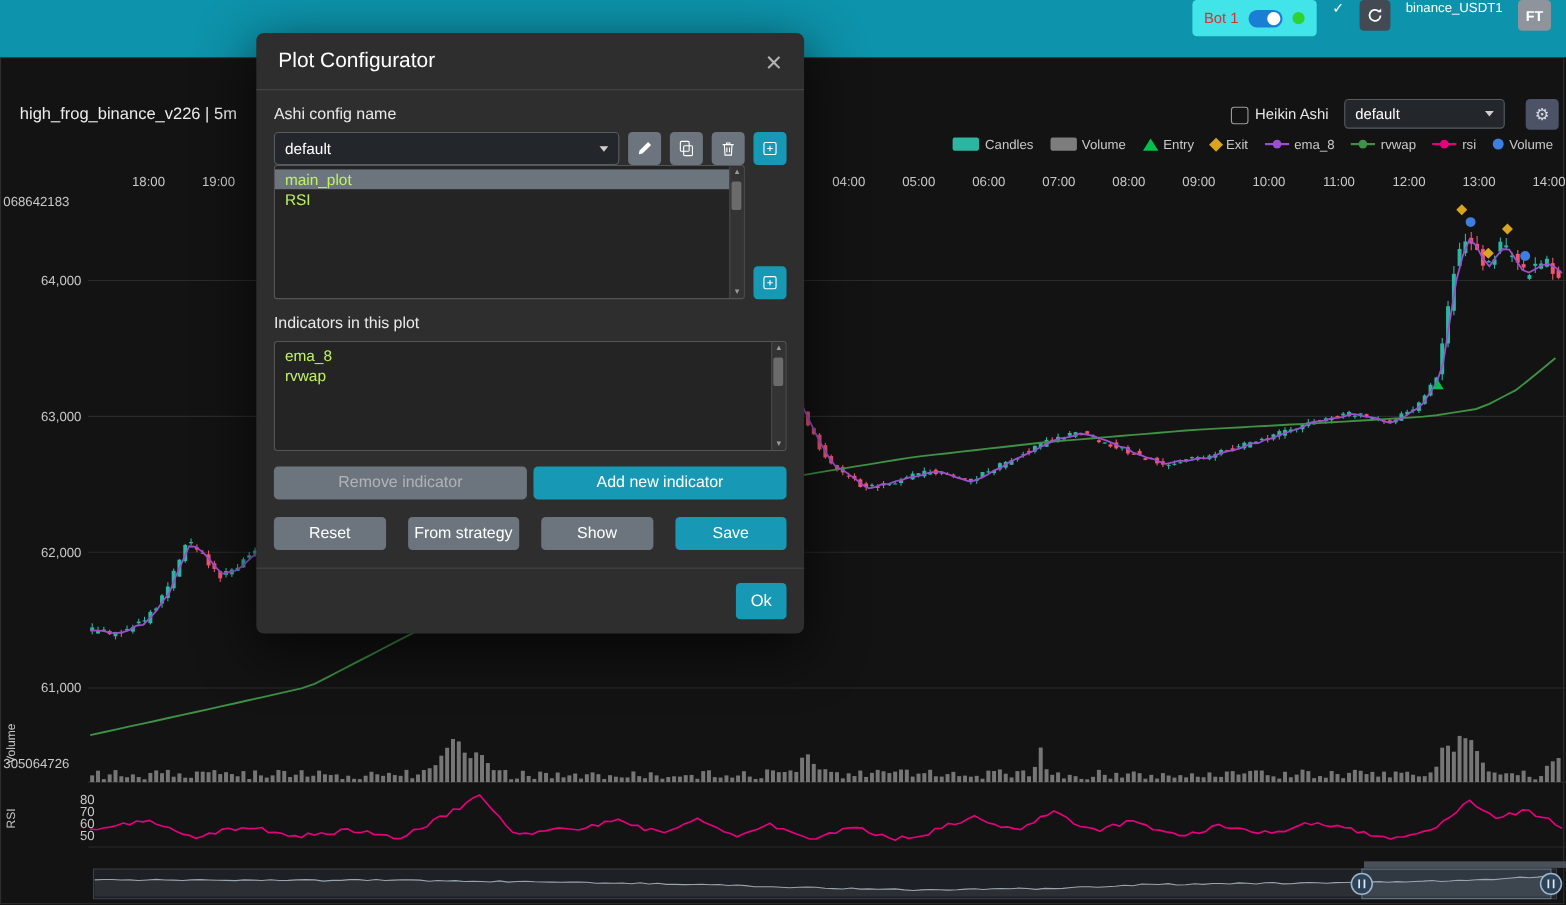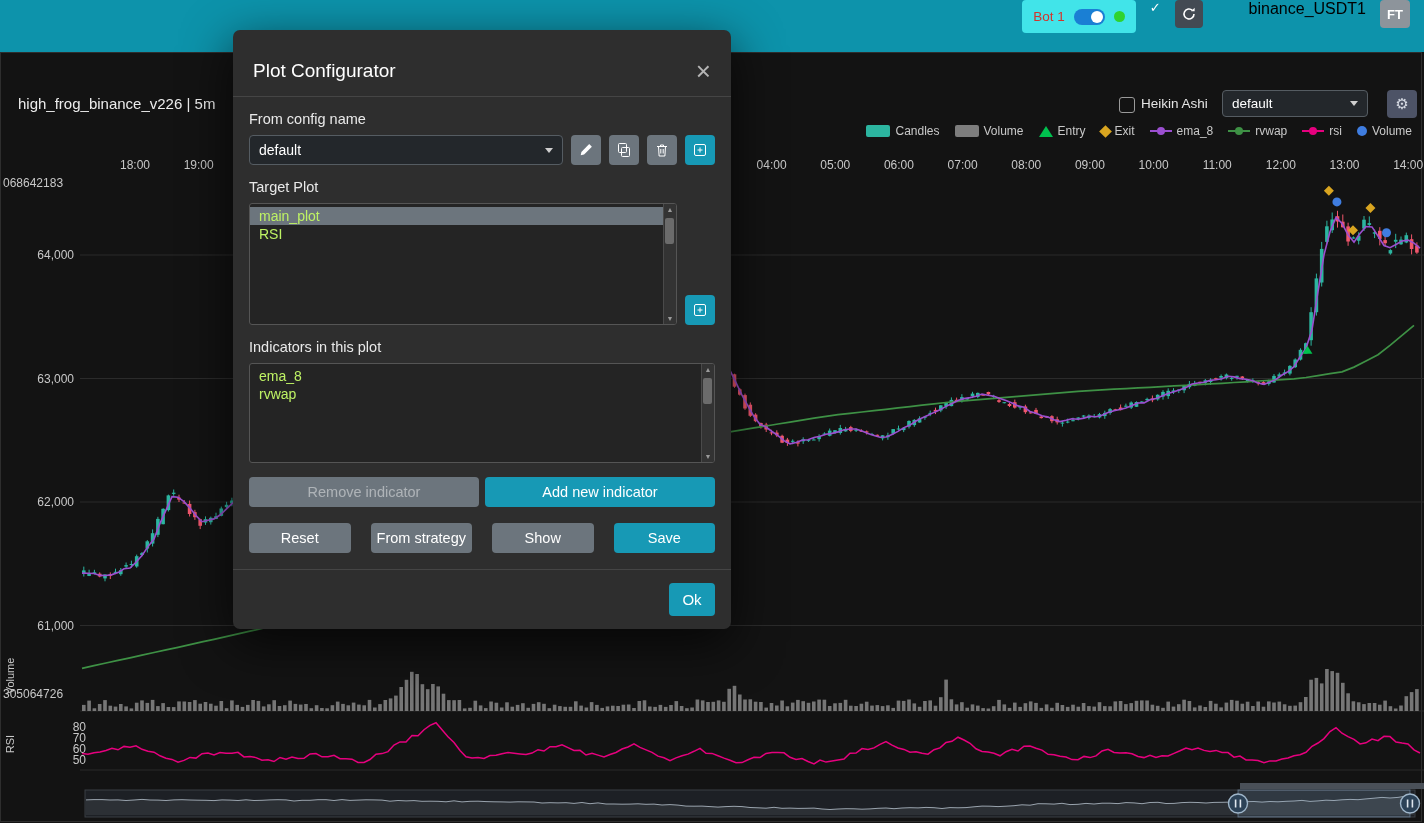--- a/index.html
+++ b/index.html
@@ -6,21 +6,21 @@
   body{width:1424px;height:823px;background:#131313;font-family:"Liberation Sans",sans-serif;overflow:hidden;position:relative;color:#fff;}
   
   .navbar{position:absolute;top:0;left:0;width:1424px;height:52px;background:#0d93ab;z-index:10;display:flex;align-items:flex-start;justify-content:flex-end;padding-right:14px;gap:14px;box-sizing:border-box;}
   .bot-box{display:flex;align-items:center;gap:9px;background:#41e4e9;border-radius:4px;height:33px;padding:0 11px;}
   .bot-name{color:#d3342c;font-size:13.5px;}
   .toggle{width:31px;height:16px;border-radius:8px;background:#1a7fd4;position:relative;}
   .toggle-knob{position:absolute;right:2px;top:2px;width:12px;height:12px;border-radius:50%;background:#fff;}
   .status-dot{width:11px;height:11px;border-radius:50%;background:#2fd32f;}
   .nav-check{color:#fff;font-size:13px;}
   .icon-btn-dark{width:28px;height:28px;background:#434a53;border:none;border-radius:4px;display:flex;align-items:center;justify-content:center;cursor:pointer;}
-  .pair-text{font-size:16px;color:#000000;margin-left:32px;}
+  .pair-text{font-size:12px;color:#ffffff;}
   .ft-btn{width:30px;height:28px;background:#8d949b;border:none;border-radius:4px;color:#fff;font-weight:bold;font-size:13px;cursor:pointer;}
   
   .chart-region{position:absolute;top:52px;left:0;width:1422px;height:770px;background:#131313;border:1px solid #2e2e2e;box-sizing:border-box;z-index:0;}
   #chart-svg{position:absolute;top:0;left:0;z-index:1;}
   .chart-title{position:absolute;left:18px;top:95px;font-size:15px;color:#ececec;z-index:2;}
   .heikin-check{position:absolute;left:1119px;top:97px;width:14px;height:14px;border:1px solid #9a9a9a;border-radius:3px;background:transparent;z-index:2;cursor:pointer;}
   .heikin-label{position:absolute;left:1141px;top:96px;font-size:13.5px;color:#e4e4e4;z-index:2;}
   .fselect{display:flex;align-items:center;justify-content:space-between;padding:0 9px;background:#23272b;border:1px solid #555c62;border-radius:4px;color:#fff;box-sizing:border-box;cursor:pointer;}
   .plot-select{position:absolute;left:1222px;top:90px;width:146px;height:27px;font-size:13.5px;z-index:2;}
   .chev{width:0;height:0;border-left:4px solid transparent;border-right:4px solid transparent;border-top:5px solid #cfcfcf;}
@@ -29,21 +29,21 @@
   .legend-item{display:flex;align-items:center;gap:5px;font-size:12px;color:#c9c9c9;cursor:pointer;}
   .lm{display:inline-block;}
   .lm-rect{width:24px;height:12px;background:var(--c);border-radius:2px;}
   .lm-triangle{width:0;height:0;border-left:7px solid transparent;border-right:7px solid transparent;border-bottom:11px solid var(--c);}
   .lm-diamond{width:9px;height:9px;background:var(--c);transform:rotate(45deg);}
   .lm-line{width:22px;height:2px;background:var(--c);position:relative;}
   .lm-line::after{content:'';position:absolute;left:7px;top:-3px;width:8px;height:8px;border-radius:50%;background:inherit;}
   .lm-circle{width:10px;height:10px;border-radius:50%;background:var(--c);}
   
   .modal{position:absolute;left:233px;top:30px;width:498px;background:#2e2e2e;border-radius:7px;z-index:30;box-shadow:0 14px 50px rgba(0,0,0,.7);color:#fff;box-sizing:border-box;}
-  .modal-header{display:flex;justify-content:space-between;align-items:center;padding:15px 20px 14px;border-bottom:1px solid #454545;margin-top:15px;}
+  .modal-header{display:flex;justify-content:space-between;align-items:center;padding:15px 20px 14px;border-bottom:1px solid #454545;}
   .modal-title{font-size:19px;}
   .modal-close{font-size:26px;color:#b5b5b5;background:none;border:none;line-height:18px;cursor:pointer;padding:0;}
   .modal-body{padding:4px 16px 16px;}
   .field-label{font-size:14.5px;margin:14px 0 8px;color:#e9e9e9;}
   .field-label.first{margin-top:10px;}
   .config-row{display:flex;gap:8px;}
   .config-select{flex:1;height:30px;font-size:14px;}
   .sq-btn{width:30px;height:30px;border:none;border-radius:4px;display:flex;align-items:center;justify-content:center;flex:0 0 30px;cursor:pointer;padding:0;}
   .sq-gray{background:#6c757d;}
   .sq-teal{background:#1799b5;}
@@ -968,21 +968,21 @@
   <span class="pair-text">binance_USDT1</span>
   <button class="ft-btn">FT</button>
 </div>
 
 <div class="modal">
   <div class="modal-header">
     <span class="modal-title">Plot Configurator</span>
     <button class="modal-close">×</button>
   </div>
   <div class="modal-body">
-    <div class="field-label first">From config name</div>
+    <div class="field-label first">Ashi config name</div>
     <div class="config-row">
       <div class="fselect config-select">
         <span>default</span>
         <span class="chev"></span>
       </div>
       <button class="sq-btn sq-gray">
         <svg width="16" height="16" viewBox="0 0 16 16">
             <path fill="#fff" d="M11.2 2.1l2.7 2.7-7.8 7.8-3.4.7.7-3.4z"></path>
           </svg>
       </button>
@@ -998,21 +998,20 @@
           </svg>
       </button>
       <button class="sq-btn sq-teal">
         <svg width="16" height="16" viewBox="0 0 16 16">
             <rect x="2.5" y="2.5" width="11" height="11" rx="1.5" fill="none" stroke="#fff"></rect>
             <path stroke="#fff" d="M8 5.5v5M5.5 8h5"></path>
           </svg>
       </button>
     </div>
 
-    <div class="field-label">Target Plot</div>
     <div class="target-wrap">
       <div class="listbox target-listbox">
         <div class="listbox-items" id="target-plot-items">
             <div class="list-item selected">main_plot</div>
             <div class="list-item">RSI</div>
           </div>
         <div class="fake-scroll">
             <span>▲</span>
             <span>▼</span>
             <span class="scroll-thumb"></span>

